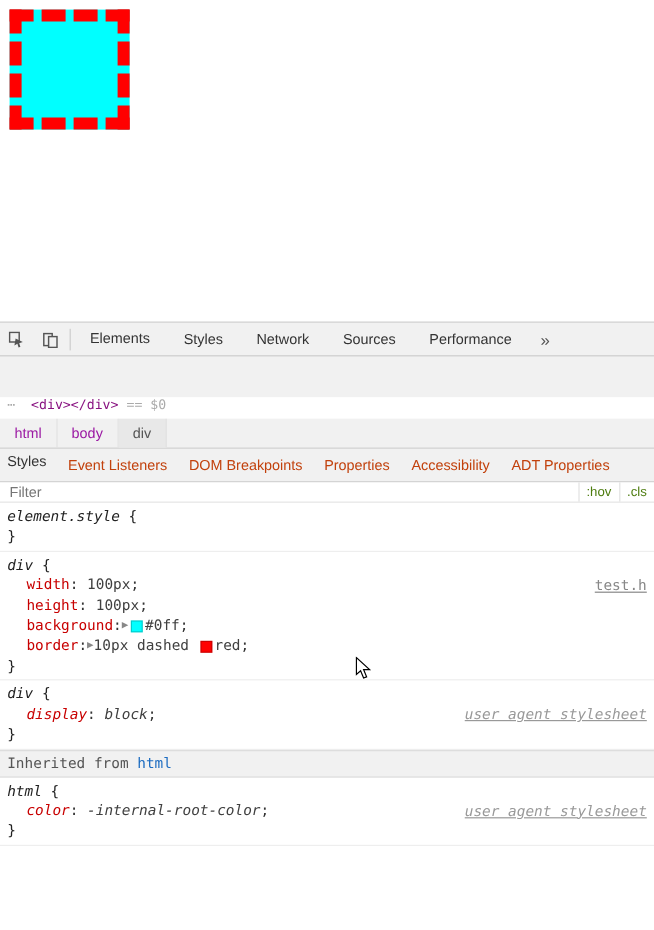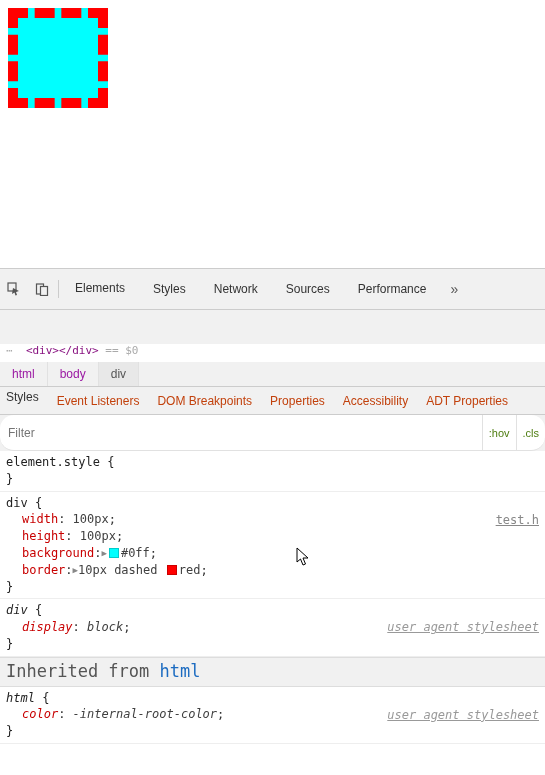--- a/index.html
+++ b/index.html
@@ -3,56 +3,56 @@
 <meta charset="utf-8">
 <style>
   * { box-sizing: border-box; }
   body { margin: 0; font-family: "Segoe UI", Arial, sans-serif; font-size: 12px; background: #fff; color: #333; width: 545px; }
   
   .page-preview { height: 268px; padding: 8px; background: #fff; }
   .demo-box { width: 100px; height: 100px; background: #00ffff; border: 10px dashed red; }
   
   .devtools { border-top: 1px solid #ccc; background: #f1f1f1; }
   
-  .toolbar { display: flex; align-items: center; height: 41px; border-bottom: 1px solid #ccc; background: #f1f1f1; }
+  .toolbar { display: flex; align-items: center; height: 28px; border-bottom: 1px solid #ccc; background: #f1f1f1; }
   .toolbar-icon { width: 28px; display: flex; align-items: center; justify-content: center; height: 100%; color: #555; }
   .toolbar-divider { width: 1px; height: 18px; background: #ccc; margin: 0 2px; }
   .main-tab { padding: 0 14px; height: 100%; display: flex; align-items: center; color: #333; font-size: 12px; }
   .main-tab.active { border-bottom: 2px solid transparent; }
   .chev { padding: 0 10px; color: #555; font-size: 14px; }
   
   .subbar { background: #fff; height: 18px; font-family: Menlo, Consolas, monospace; font-size: 11px; color: #aaa; padding-left: 6px; white-space: nowrap; margin-top: 34px; }
   .subbar .tag { color: #881280; }
   
   .crumbs { display: flex; height: 25px; background: #f1f1f1; border-bottom: 1px solid #ccc; align-items: stretch; }
   .crumb { display: flex; align-items: center; padding: 0 12px; font-size: 12px; color: #9b19a3; border-right: 1px solid #e1e1e1; }
   .crumb.last { background: #e8e8e8; color: #555; }
   
   .subtabs { display: flex; height: 28px; background: #f1f1f1; border-bottom: 1px solid #ccc; align-items: center; padding-left: 6px; gap: 18px; overflow: hidden; }
   .subtab { color: #c2410c; font-size: 12px; }
   .subtab.active { color: #333; border-bottom: 2px solid #1a73e8; padding-bottom: 14px; margin-bottom: -8px; }
   
-  .filter-row { display: flex; height: 36px; background: #fff; border-bottom: 1px solid #e1e1e1; align-items: stretch; border-radius: 14px; }
+  .filter-row { display: flex; height: 17px; background: #fff; border-bottom: 1px solid #e1e1e1; align-items: stretch; }
   .filter-input { flex: 1; border: none; padding: 0 8px; font-size: 12px; color: #888; background: transparent; outline: none; }
   .filter-btn { padding: 0 6px; display: flex; align-items: center; color: #4d7c0f; font-size: 11px; border-left: 1px solid #e1e1e1; }
   
   .styles-pane { background: #fff; font-family: Menlo, Consolas, monospace; font-size: 12px; line-height: 1.4; }
   .rule { padding: 3px 6px 3px 6px; border-bottom: 1px solid #eee; position: relative; }
-  .selector { color: #222; }
+  .selector { color: #222; font-style: italic; }
   .brace { color: #222; }
   .prop-line { padding-left: 16px; }
   .prop-name { color: #c80000; }
   .prop-value { color: #404040; }
   .tri { color: #888; font-size: 9px; display: inline-block; vertical-align: middle; }
   .swatch { display: inline-block; width: 10px; height: 10px; border: 1px solid rgba(0,0,0,0.2); vertical-align: middle; margin: 0 2px; }
   .source-link { position: absolute; right: 6px; top: 20px; color: #888; text-decoration: underline; font-size: 12px; }
   .ua-label { color: #999; font-style: italic; }
   .italic .prop-name, .italic .selector, .italic .prop-value { font-style: italic; }
   
-  .inherited-header { background: #f1f1f1; color: #555; font-family: Menlo, Consolas, monospace; font-size: 17px; padding: 2px 6px; border-top: 1px solid #ddd; border-bottom: 1px solid #ddd; }
+  .inherited-header { background: #f1f1f1; color: #555; font-family: Menlo, Consolas, monospace; font-size: 12px; padding: 2px 6px; border-top: 1px solid #ddd; border-bottom: 1px solid #ddd; }
   .inherited-header .hlink { color: #1d6cc1; }
   
   .cursor { position: absolute; width: 16px; height: 20px; pointer-events: none; }
 </style>
 </head>
 <body>
 
 <div class="page-preview">
   <div class="demo-box"></div>
 </div>

